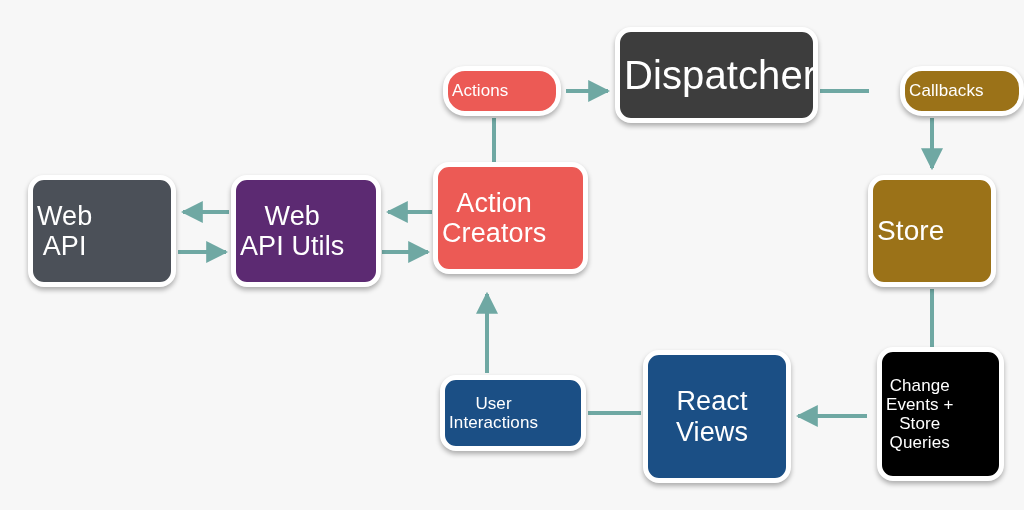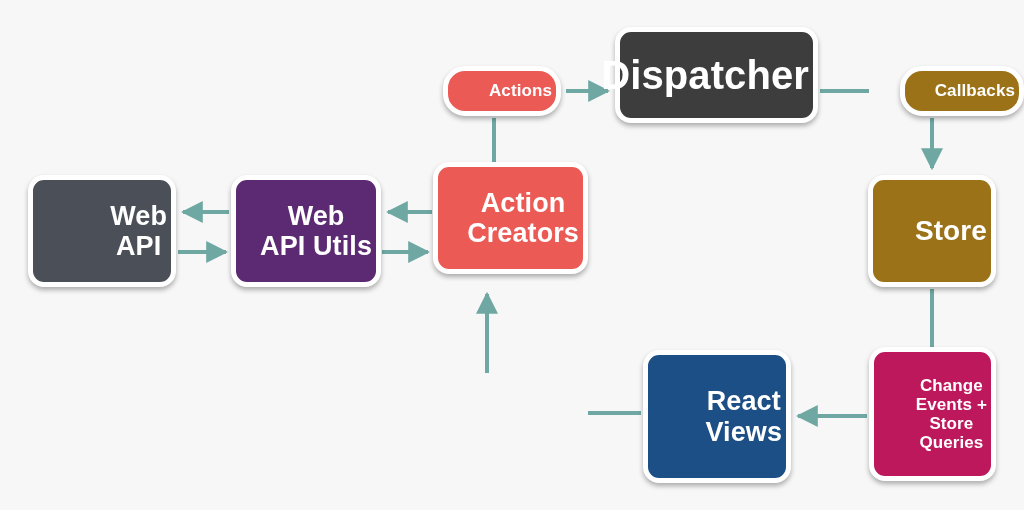--- a/index.html
+++ b/index.html
@@ -29,28 +29,28 @@
     height: 510px;
     z-index: 1;
   }
   
   .node {
     position: absolute;
     z-index: 2;
     box-sizing: border-box;
     display: flex;
     align-items: center;
-    justify-content: flex-end;
+    justify-content: flex-start;
     text-align: center;
     color: #ffffff;
     background: #777;
     border: 5px solid #ffffff;
     border-radius: 16px;
     box-shadow: 0 3px 5px rgba(0,0,0,0.30);
-    font-weight: bold;
+    font-weight: normal;
     line-height: 1.12;
     letter-spacing: 0.1px;
     -webkit-font-smoothing: antialiased;
   }
   .node .label {
     display: block;
     white-space: pre-line;
     padding: 0 4px;
   }
   
@@ -134,26 +134,30 @@
   </div>
 
   <div class="node pill" id="node-callbacks" style="background: rgb(155, 114, 24);">
     <span class="label">Callbacks</span>
   </div>
 
   <div class="node" id="node-store" style="background: rgb(155, 114, 24);">
     <span class="label">Store</span>
   </div>
 
-  <div class="node" id="node-change-events" style="background: #be185d;">
+  <div class="node" id="node-change-events" style="background: #000000; margin-left: 8px;">
     <span class="label">Change
 Events +
 Store
 Queries</span>
   </div>
 
   <div class="node" id="node-react-views" style="background: rgb(27, 79, 133);">
     <span class="label">React
 Views</span>
   </div>
 
+  <div class="node" id="node-user-inter" style="background: rgb(27, 79, 133);">
+    <span class="label">User
+Interactions</span>
+  </div>
 
 </div>
 
 </body></html>

